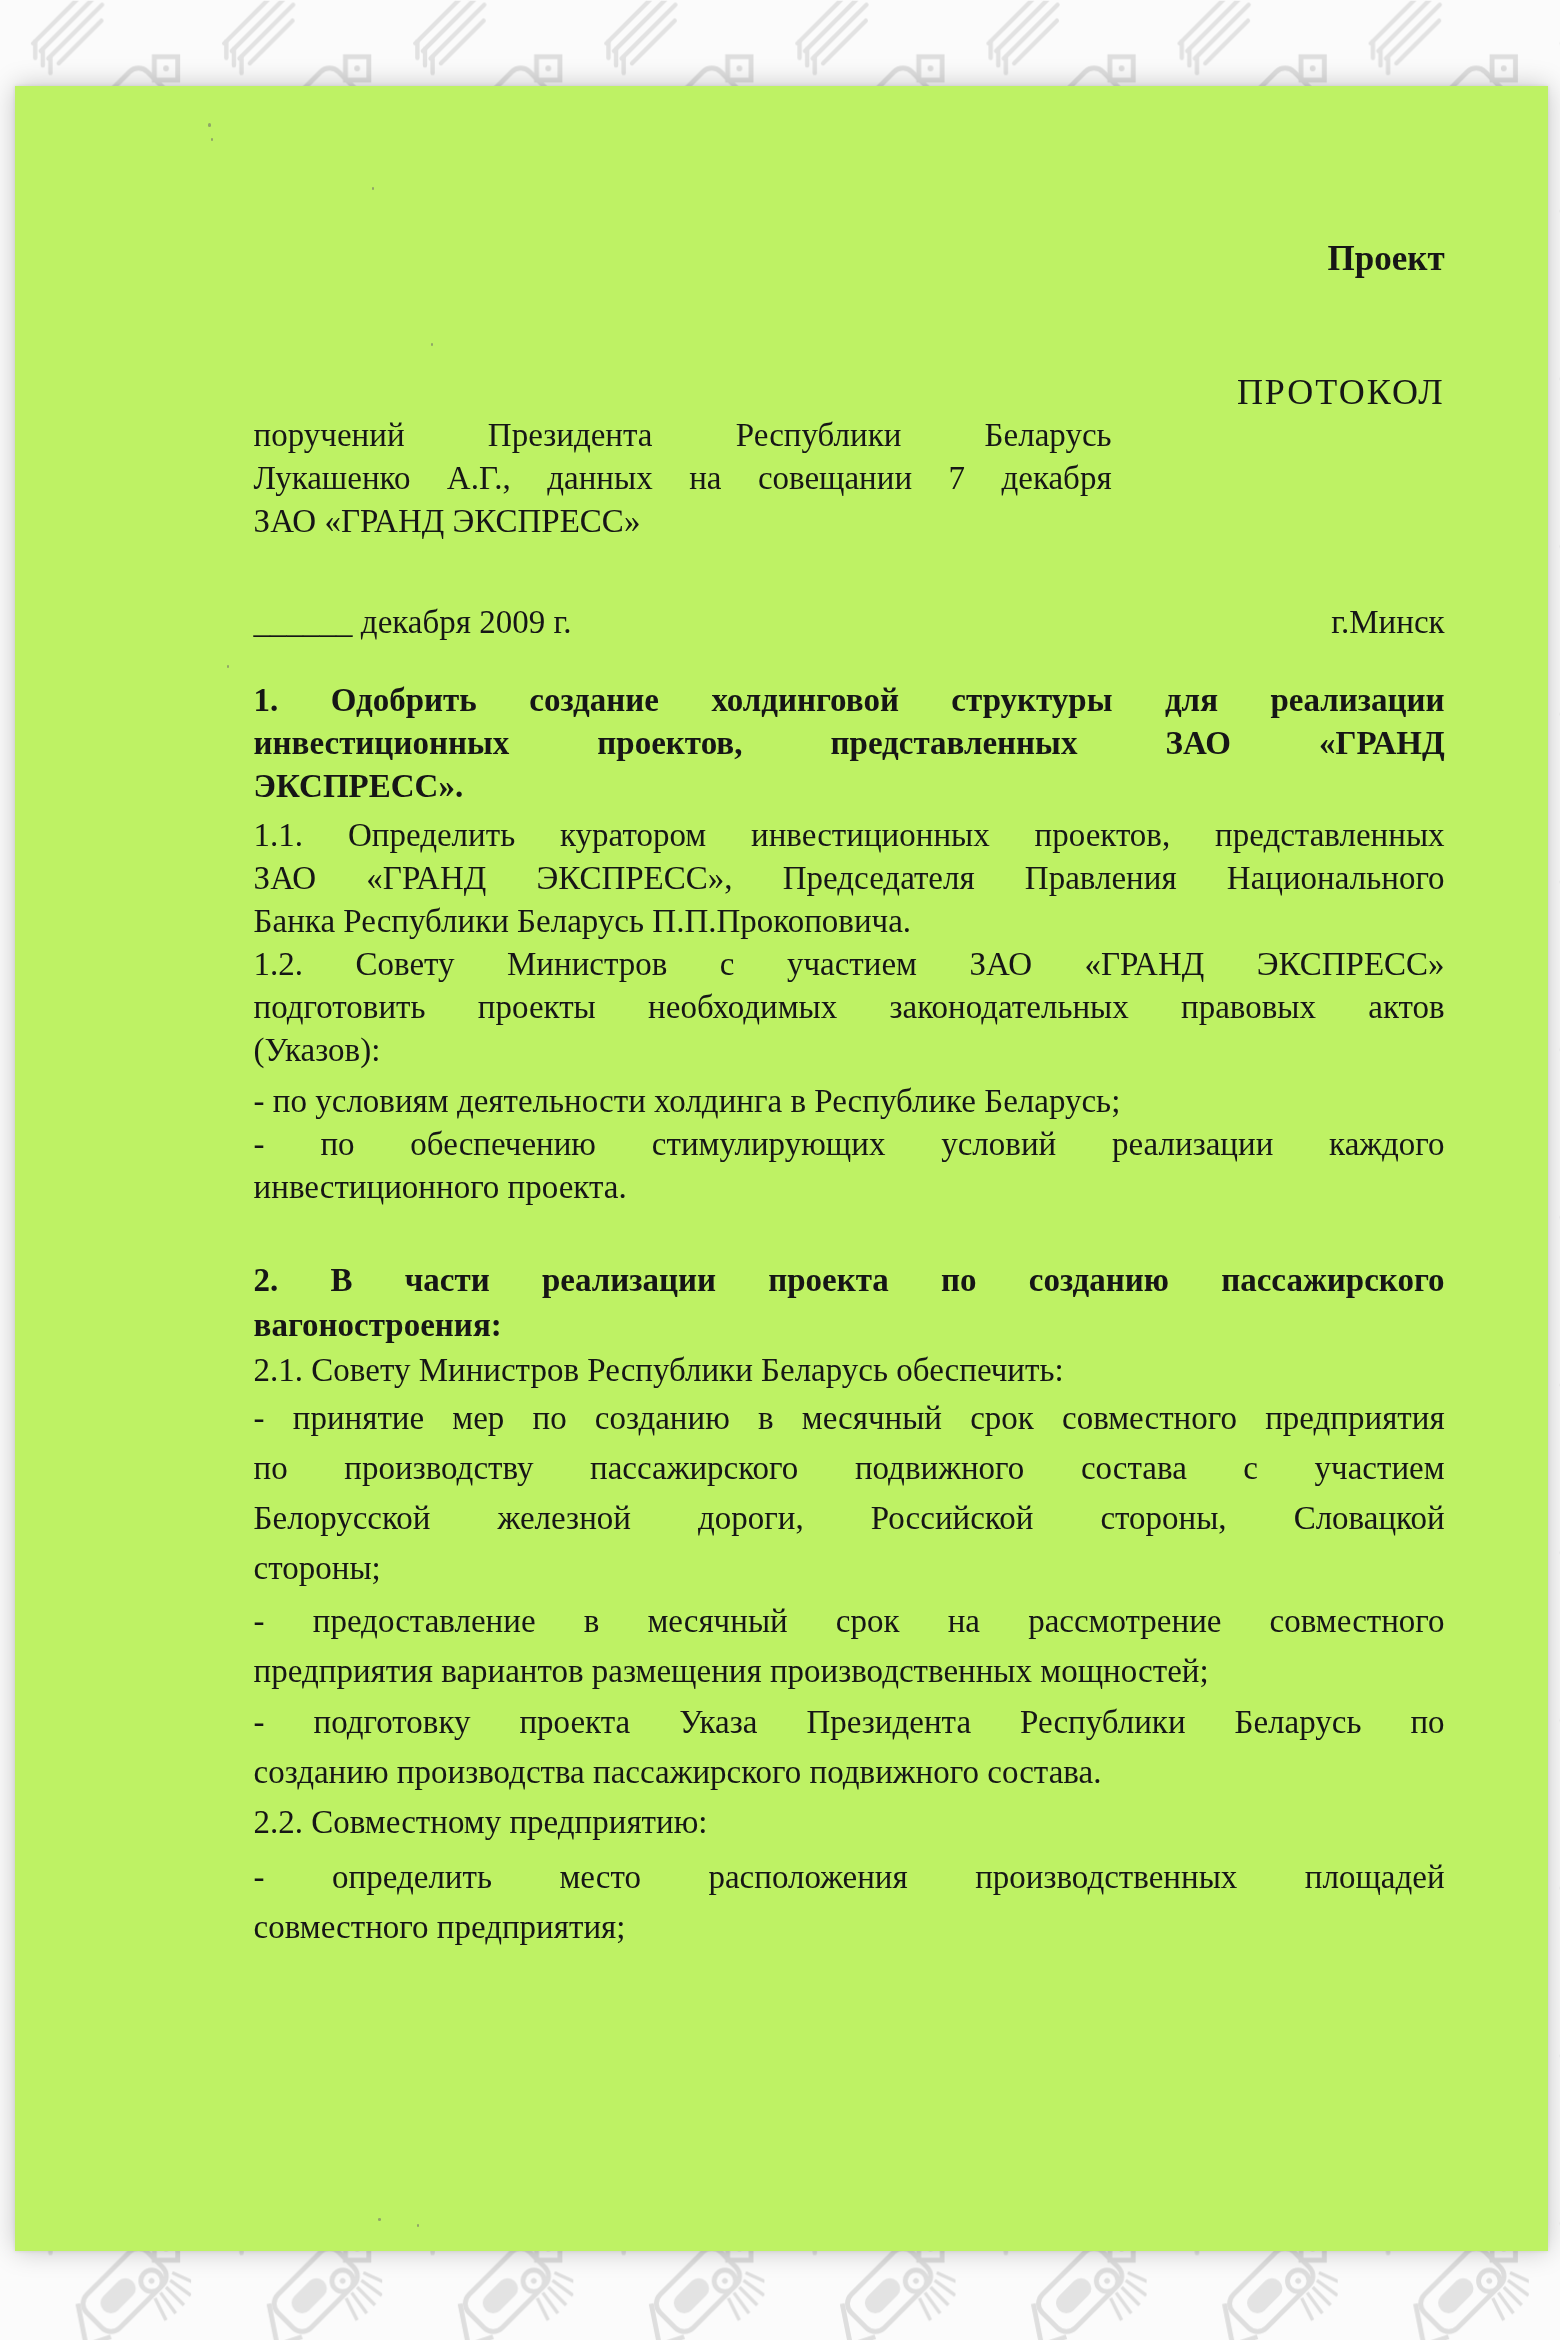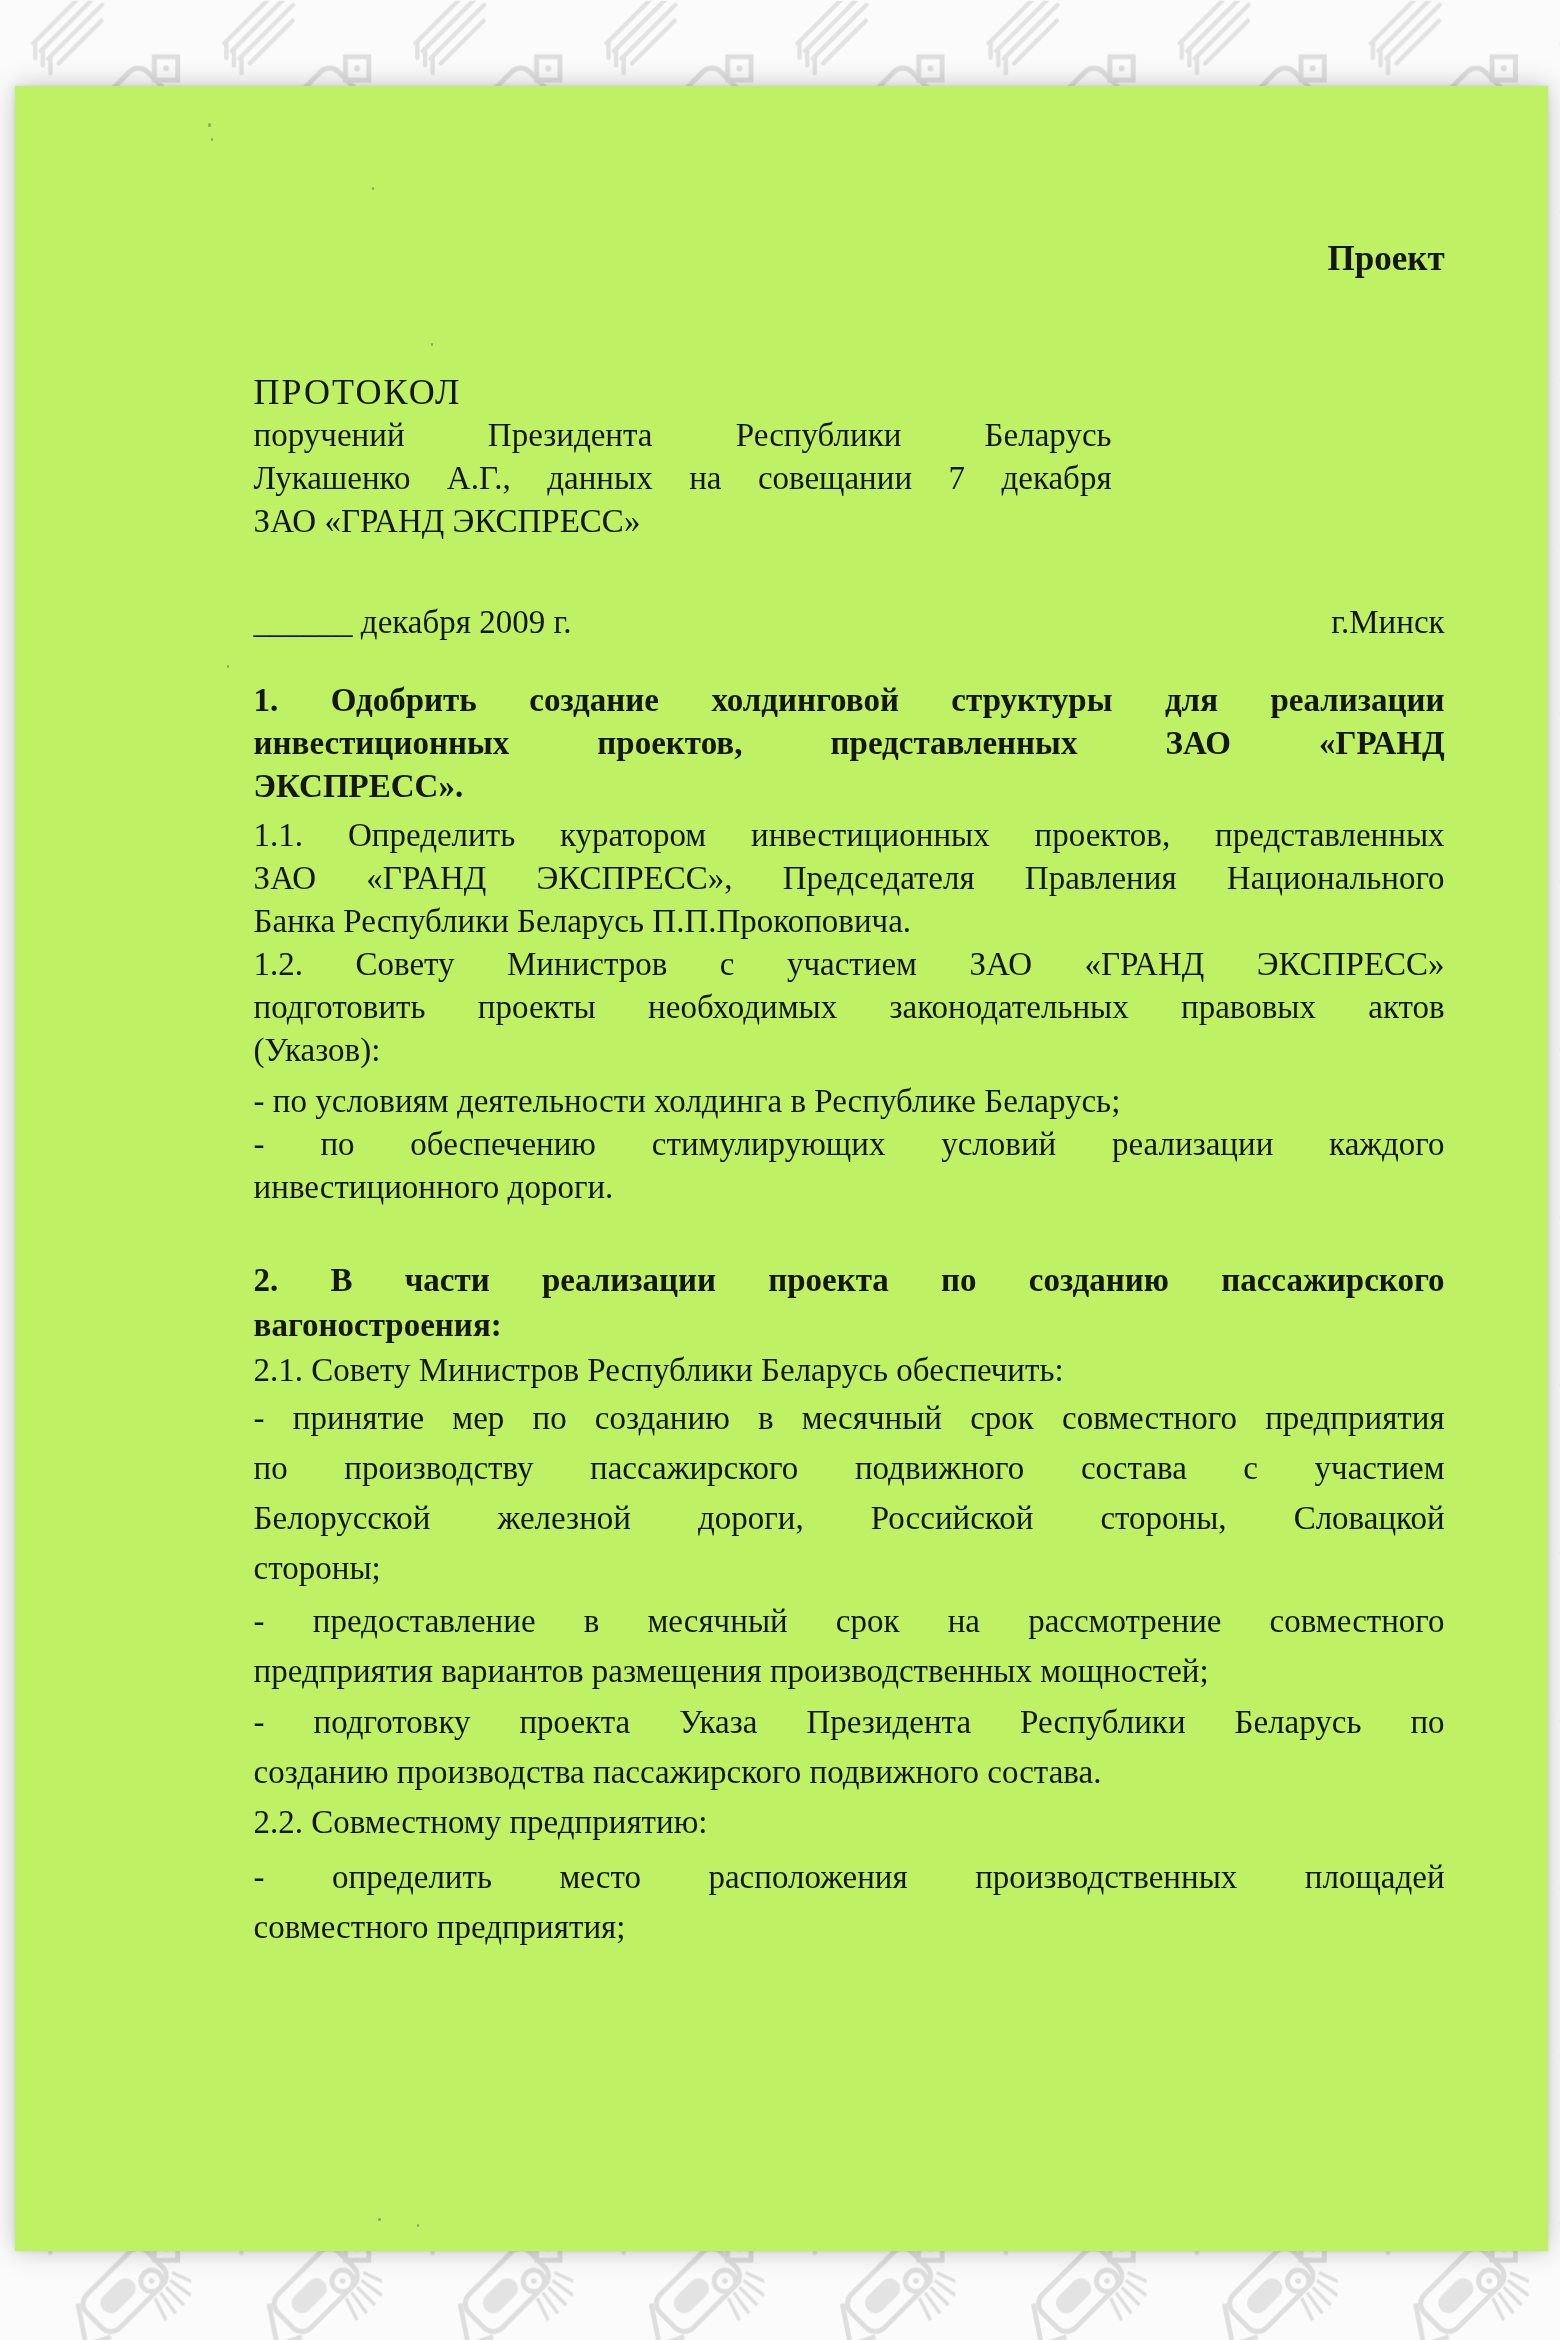--- a/index.html
+++ b/index.html
@@ -16,21 +16,21 @@
     box-shadow:0 0 25px rgba(0,0,0,0.22), 0 0 3.9px rgba(0,0,0,0.10);
   }
   .content{
     position:absolute;left:239px;top:0;width:1191px;
     font-size:33px;line-height:43px;
   }
   .classification{
     margin-top:151px;text-align:right;font-weight:bold;font-size:35px;
   }
   .doc-title{
-    margin-top:91px;font-size:36px;letter-spacing:2px;text-align:left;
+    margin-top:91px;font-size:36px;letter-spacing:2px;text-align:right;
   }
   .intro{margin-top:40px;width:858px;}
   .dateline{
     margin-top:58px;display:flex;justify-content:space-between;align-items:baseline;
   }
   .dateline .left-part{white-space:pre;}
   .block{margin:0;}
   .block.bold{font-weight:bold;}
   .block.s2{line-height:45px;}
   .block.wide{line-height:50px;}
@@ -123,21 +123,21 @@
         <div class="block">
           <div class="line just">1.2. Совету Министров с участием ЗАО «ГРАНД ЭКСПРЕСС»</div>
           <div class="line just">подготовить проекты необходимых законодательных правовых актов</div>
           <div class="line">(Указов):</div>
         </div>
         <div class="block" style="margin-top: 7.8px;">
           <div class="line">- по условиям деятельности холдинга в Республике Беларусь;</div>
         </div>
         <div class="block">
           <div class="line just">- по обеспечению стимулирующих условий реализации каждого</div>
-          <div class="line">инвестиционного дороги.</div>
+          <div class="line">инвестиционного проекта.</div>
         </div>
         <div class="block bold s2" style="margin-top: 49px;">
           <div class="line just">2. В части реализации проекта по созданию пассажирского</div>
           <div class="line">вагоностроения:</div>
         </div>
         <div class="block s2">
           <div class="line">2.1. Совету Министров Республики Беларусь обеспечить:</div>
         </div>
         <div class="block wide">
           <div class="line just">- принятие мер по созданию в месячный срок совместного предприятия</div>

